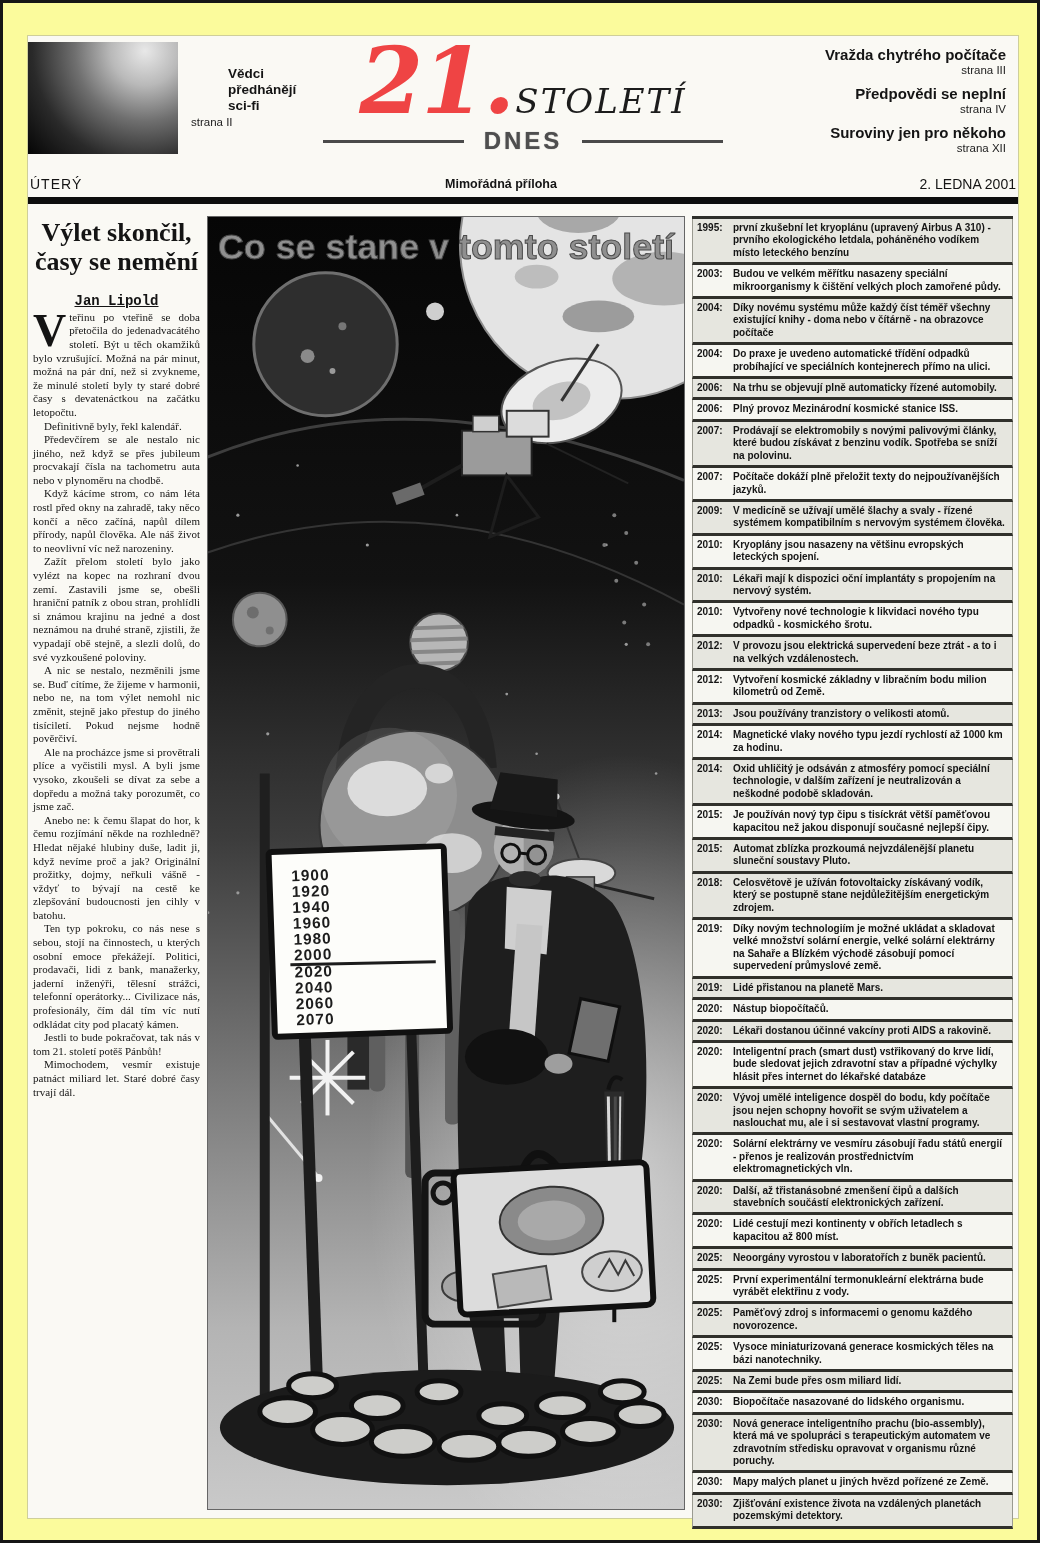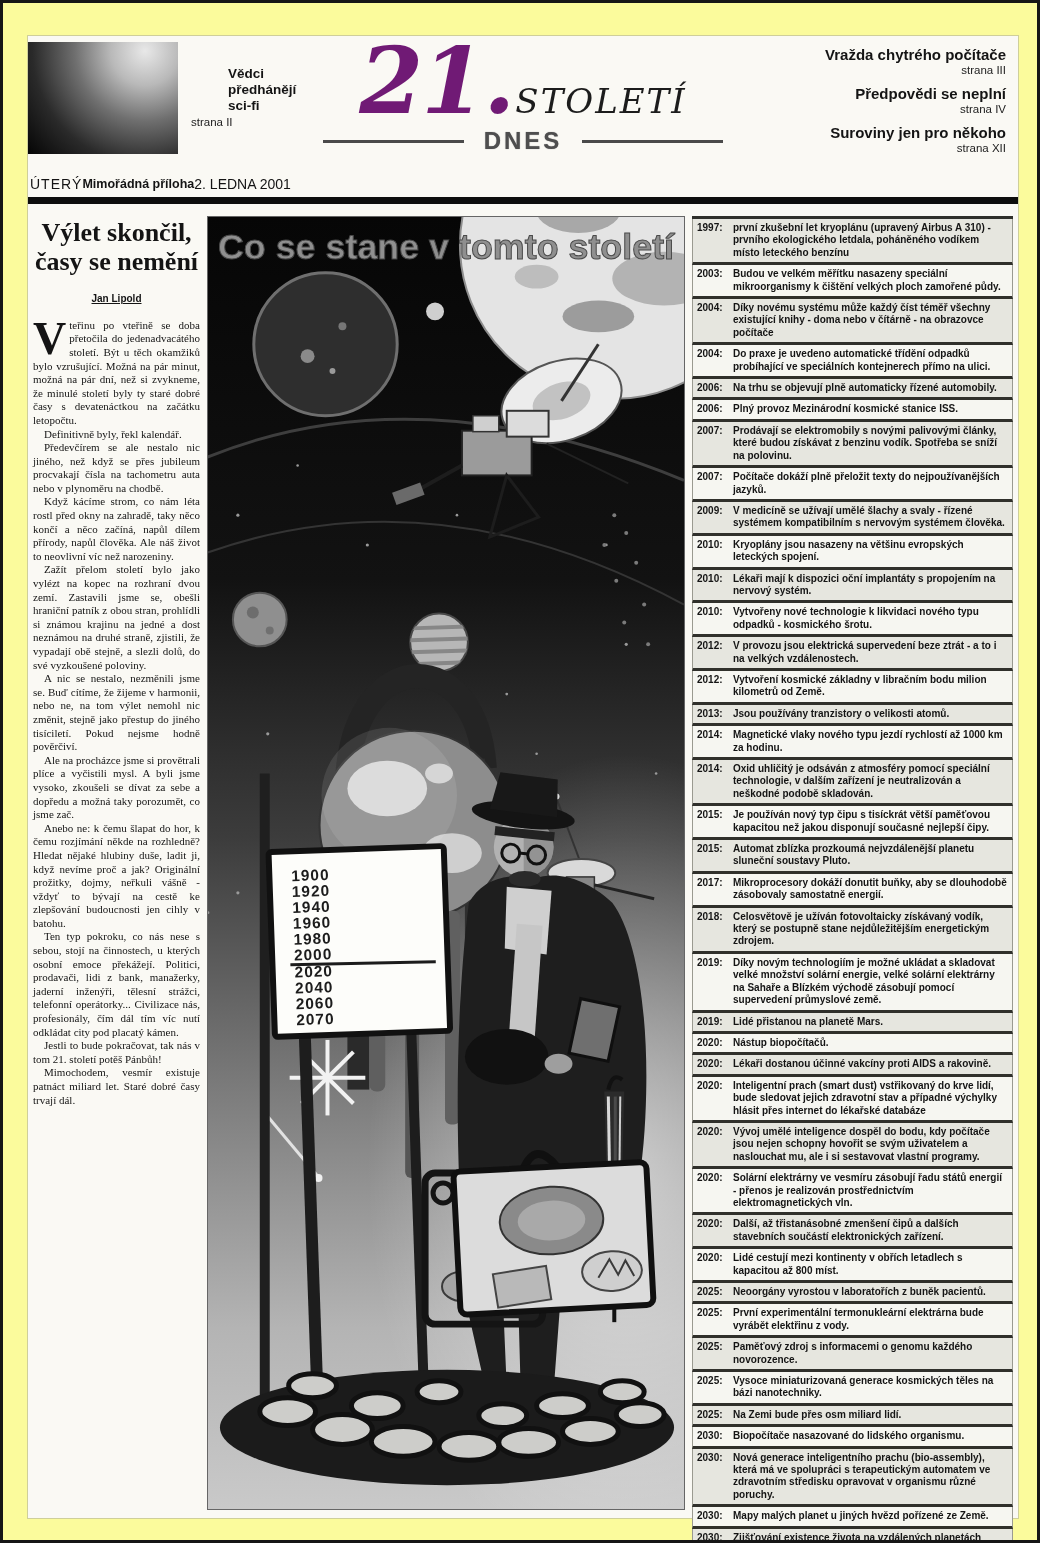--- a/index.html
+++ b/index.html
@@ -28,63 +28,63 @@
       radial-gradient(circle at 78% 8%, #e8e8e8 0%, #b9b9b9 22%, #6f6f6f 45%, #2a2a2a 72%, #050505 100%);
   }
   .promo { position:absolute; left:163px; top:30px; }
   .promo-line { font-weight:bold; font-size:13.5px; line-height:16px;margin-left:37px; }
   .promo-ref { font-size:11.5px; margin-top:2px; color:#222; }
 
   .masthead { position:absolute; left:295px; top:2px; width:400px; text-align:center; }
   .m-line { white-space:nowrap; }
   .m21 {
     font-family:"DejaVu Serif", serif; font-style:italic; font-weight:bold;
-    font-size:92px; line-height:0.95; letter-spacing:-2px; color:#701a75;
+    font-size:92px; line-height:0.95; letter-spacing:-2px; color:#ef4444;
   }
   .mstoleti {
     font-family:"DejaVu Serif", serif; font-style:italic;
     font-size:34px; letter-spacing:2px; color:#1c1c1c; margin-left:2px;
   }
   .dnes-row { display:flex; align-items:center; gap:20px; margin-top:2px; }
   .dnes-rule { flex:1; height:3px; background:#4a4a4a; }
   .dnes {
     font-weight:bold; font-size:24px; letter-spacing:3px; color:#4e4e4e;
     text-shadow:0 0 1px #8a8a8a;
   }
 
   .headlines { position:absolute; right:12px; top:10px; width:230px; text-align:right; }
   .headline { margin-bottom:9px; }
   .h-title { font-weight:bold; font-size:15px; line-height:17px; }
   .h-ref { font-size:11.5px; color:#222; margin-top:1px; }
 
   .dateline {
     position:absolute; left:2px; right:2px; bottom:2px; height:22px;
-    display:flex; justify-content:flex-start; align-items:center;
+    display:flex; justify-content:space-between; align-items:center;
   }
   .dl-weekday { font-size:14px; letter-spacing:1px; }
   .dl-edition { font-weight:bold; font-size:12.5px; }
   .dl-date { font-size:14px; }
 
   
   .content {
     position:absolute; top:180px; left:5px; right:5px; bottom:8px;
     display:flex; gap:7px;
   }
 
   
   .article { width:167px; flex:none; }
   .a-title {
     font-family:"Liberation Serif", serif; font-weight:bold;
     font-size:26px; line-height:1.13; text-align:center;
     margin:2px 0 16px;
   }
   .a-byline {
-    text-align:center; font-family:Liberation Sans, sans-serif;
-    font-weight:bold; font-size:10px; text-decoration:underline;
-    margin-bottom:15px;
+    text-align:center; font-family:Liberation Mono, monospace;
+    font-weight:bold; font-size:14px; text-decoration:underline;
+    margin-bottom:2px;
   }
   .article-body p {
     font-family:"Liberation Serif", serif;
     font-size:11px; line-height:13.6px;
     text-align:justify; margin:0; text-indent:11px;
   }
   .article-body p:first-child { text-indent:0; }
   .article-body p:first-child::first-letter {
     float:left; font-weight:bold; font-size:46px; line-height:36px;
     padding:2px 3px 0 0;
@@ -424,21 +424,21 @@
             <ellipse cx="416" cy="1182" rx="22" ry="11"></ellipse>
           </g>
         </g>
 
         <text x="10" y="42" textLength="458" font-family="Liberation Sans, sans-serif" font-size="36" font-weight="bold" fill="#8f8f8f" stroke="#4a4a4a" stroke-width="1">Co se stane v tomto století</text>
       </svg>
     </div>
 
     <div class="timeline">
   <div class="t-row shade">
-    <span class="t-year">1997</span>
+    <span class="t-year">1995</span>
     <span class="t-text">první zkušební let kryoplánu (upravený Airbus A 310) - prvního ekologického letdala, poháněného vodíkem místo leteckého benzínu</span>
   </div>
 
   <div class="t-row">
     <span class="t-year">2003</span>
     <span class="t-text">Budou ve velkém měřítku nasazeny speciální mikroorganismy k čištění velkých ploch zamořené půdy.</span>
   </div>
 
   <div class="t-row shade">
     <span class="t-year">2004</span>
@@ -518,24 +518,20 @@
   <div class="t-row">
     <span class="t-year">2015</span>
     <span class="t-text">Je používán nový typ čipu s tisíckrát větší paměťovou kapacitou než jakou disponují současné nejlepší čipy.</span>
   </div>
 
   <div class="t-row shade">
     <span class="t-year">2015</span>
     <span class="t-text">Automat zblízka prozkoumá nejvzdálenější planetu sluneční soustavy Pluto.</span>
   </div>
 
-  <div class="t-row">
-    <span class="t-year">2017</span>
-    <span class="t-text">Mikroprocesory dokáží donutit buňky, aby se dlouhodobě zásobovaly samostatně energií.</span>
-  </div>
 
   <div class="t-row shade">
     <span class="t-year">2018</span>
     <span class="t-text">Celosvětově je užíván fotovoltaicky získávaný vodík, který se postupně stane nejdůležitějším energetickým zdrojem.</span>
   </div>
 
   <div class="t-row">
     <span class="t-year">2019</span>
     <span class="t-text">Díky novým technologiím je možné ukládat a skladovat velké množství solární energie, velké solární elektrárny na Sahaře a Blízkém východě zásobují pomocí supervedení průmyslové země.</span>
   </div>

